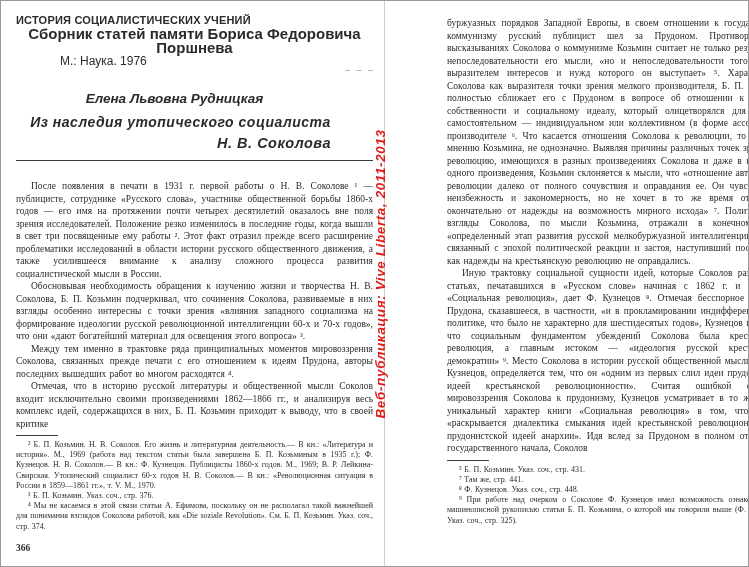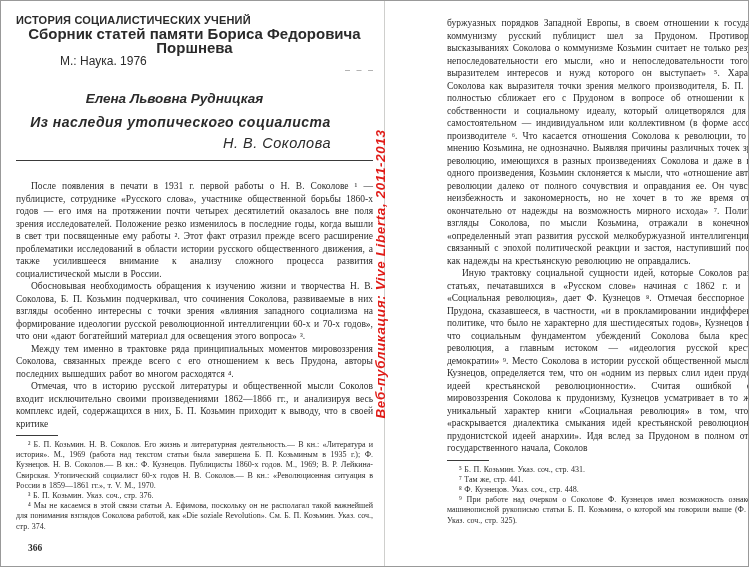--- a/index.html
+++ b/index.html
@@ -32,21 +32,21 @@
     margin-top: 8px; padding-right: 28px;
     text-align: center;
     font-family: "Liberation Sans", sans-serif;
     font-style: italic; font-weight: bold; font-size: 14px;
     letter-spacing: 0.5px;
   }
   .title2 {
     margin-top: 5px; padding-right: 42px;
     text-align: right;
     font-family: "Liberation Sans", sans-serif;
-    font-style: italic; font-weight: normal; font-size: 14.5px;
+    font-style: italic; font-weight: bold; font-size: 14.5px;
     letter-spacing: 0.5px;
   }
   .margin-marks {
     position: absolute; right: -2px; top: 52px;
     color: #8a8a8a; font-size: 9px; letter-spacing: 2px;
     font-family: "Liberation Sans", sans-serif;
   }
   .title-rule { margin-top: 9px; border-top: 1.5px solid #3a3a3a; }
 
   .body {
@@ -67,21 +67,21 @@
     text-align: justify;
     word-spacing: 0.5px;
   }
   .footnotes .fn { margin: 0; text-indent: 12px; }
 
   .pagenum {
     position: absolute;
     font-family: "Liberation Serif", serif;
     font-weight: bold; font-size: 9.5px;
   }
-  .left-num  { left: 12px; top: 530px; }
+  .left-num  { left: 0; top: 530px; }
   .right-num { right: 2px; top: 554px; }
 
   .divider {
     position: absolute; left: 383px; top: 0;
     width: 1px; height: 567px; background: #cfcfcd;
   }
   .watermark {
     position: absolute; left: 379px; top: 273px;
     transform: translate(-50%, -50%) rotate(-90deg);
     white-space: nowrap;
@@ -102,21 +102,21 @@
       <div class="ph3">М.: Наука. 1976</div>
     </div>
     <div class="author">Елена Львовна Рудницкая</div>
     <div class="title1">Из наследия утопического социалиста</div>
     <div class="title2">Н. В. Соколова</div>
     <div class="margin-marks">– – –</div>
     <div class="title-rule"></div>
     <div class="body">
         <p class="para">После появления в печати в 1931 г. первой работы о Н. В. Соколове ¹ — публицисте, сотруднике «Русского слова», участнике общественной борьбы 1860-х годов — его имя на протяжении почти четырех десятилетий оказалось вне поля зрения исследователей. Положение резко изменилось в последние годы, когда вышли в свет три посвященные ему работы ². Этот факт отразил прежде всего расширение проблематики исследований в области истории русского общественного движения, а также усилившееся внимание к анализу сложного процесса развития социалистической мысли в России.</p>
         <p class="para">Обосновывая необходимость обращения к изучению жизни и творчества Н. В. Соколова, Б. П. Козьмин подчеркивал, что сочинения Соколова, развиваемые в них взгляды особенно интересны с точки зрения «влияния западного социализма на формирование идеологии русской революционной интеллигенции 60-х и 70-х годов», что они «дают богатейший материал для освещения этого вопроса» ³.</p>
-        <p class="para">Между тем именно в трактовке ряда принципиальных моментов мировоззрения Соколова, связанных прежде всего с его отношением к весь Прудона, авторы последних вышедших работ во многом расходятся ⁴.</p>
+        <p class="para">Между тем именно в трактовке ряда принципиальных моментов мировоззрения Соколова, связанных прежде печати с его отношением к идеям Прудона, авторы последних вышедших работ во многом расходятся ⁴.</p>
         <p class="para">Отмечая, что в историю русской литературы и общественной мысли Соколов входит исключительно своими произведениями 1862—1866 гг., и анализируя весь комплекс идей, содержащихся в них, Б. П. Козьмин приходит к выводу, что в своей критике</p>
       </div>
     <div class="fn-rule"></div>
     <div class="footnotes">
         <p class="fn">² Б. П. Козьмин. Н. В. Соколов. Его жизнь и литературная деятельность.— В кн.: «Литература и история». М., 1969 (работа над текстом статьи была завершена Б. П. Козьминым в 1935 г.); Ф. Кузнецов. Н. В. Соколов.— В кн.: Ф. Кузнецов. Публицисты 1860-х годов. М., 1969; В. Р. Лейкина-Свирская. Утопический социалист 60-х годов Н. В. Соколов.— В кн.: «Революционная ситуация в России в 1859—1861 гг.», т. V. М., 1970.</p>
         <p class="fn">³ Б. П. Козьмин. Указ. соч., стр. 376.</p>
         <p class="fn">⁴ Мы не касаемся в этой связи статьи А. Ефимова, поскольку он не располагал такой важнейшей для понимания взглядов Соколова работой, как «Die soziale Revolution». См. Б. П. Козьмин. Указ. соч., стр. 374.</p>
       </div>
     <div class="pagenum left-num">366</div>
   </div>

